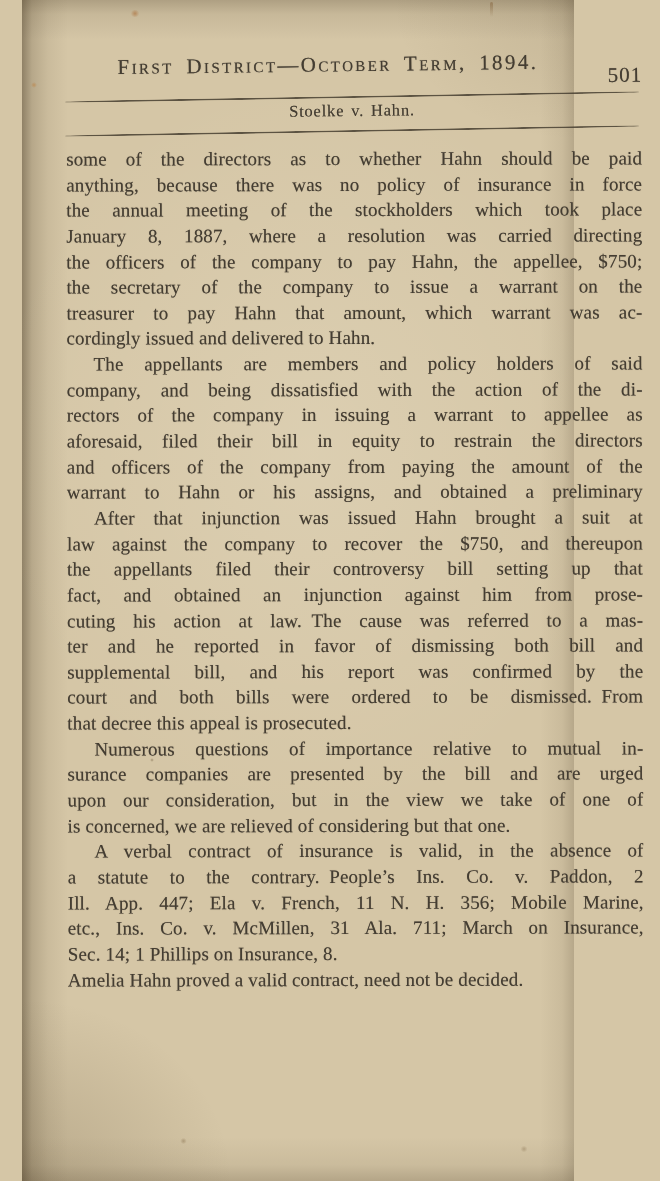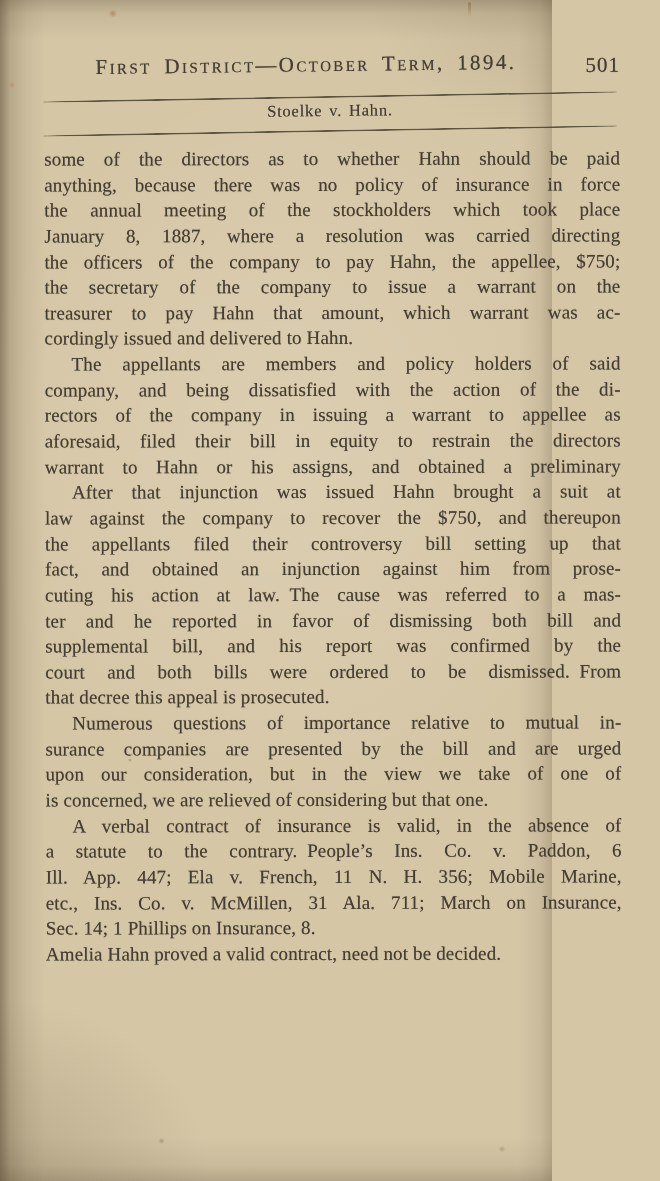--- a/index.html
+++ b/index.html
@@ -20,33 +20,34 @@
     color:var(--ink);
     background:
       radial-gradient(ellipse 420px 500px at 52% 38%, rgba(255,250,235,0.16), rgba(255,250,235,0) 75%),
       radial-gradient(ellipse 300px 260px at 0% 100%, rgba(84,68,42,0.22), rgba(84,68,42,0) 70%),
       radial-gradient(ellipse 260px 200px at 100% 0%, rgba(84,68,42,0.12), rgba(84,68,42,0) 70%),
       linear-gradient(90deg, rgba(74,60,38,0.50) 0px, rgba(74,60,38,0.22) 10px, rgba(74,60,38,0.08) 26px, rgba(74,60,38,0) 46px),
       linear-gradient(270deg, rgba(74,60,38,0.22) 0px, rgba(74,60,38,0.08) 12px, rgba(74,60,38,0) 34px),
       linear-gradient(180deg, rgba(74,60,38,0.28) 0px, rgba(74,60,38,0.10) 14px, rgba(74,60,38,0) 40px),
       linear-gradient(0deg, rgba(74,60,38,0.24) 0px, rgba(74,60,38,0.08) 16px, rgba(74,60,38,0) 44px),
       var(--paper);
+    margin-left: 22px;
   }
   .running-header{
     position:absolute;top:52px;left:60px;width:562px;height:30px;
     text-align:center;
     font-variant:small-caps;
     font-size:21px;letter-spacing:2.4px;word-spacing:5px;
     transform:rotate(-0.7deg);
     color:var(--ink);
     text-shadow:0 0 0.7px rgba(68,61,50,0.65);
     white-space:nowrap;
   }
   .folio{
-    position:absolute;right:2px;top:4px;
+    position:absolute;right:2px;top:14px;
     letter-spacing:1px;font-variant:normal;
   }
   .head-title{padding-right:70px;}
   .rule{
     position:absolute;left:42px;width:576px;height:0;
     border-top:2px solid var(--rule);
     border-radius:50% / 2px;
     opacity:0.85;
   }
   .rule-top{top:96px;transform:rotate(-1.0deg);}
@@ -105,20 +106,21 @@
         <div class="line">the officers of the company to pay Hahn, the appellee, $750;</div>
         <div class="line">the secretary of the company to issue a warrant on the</div>
         <div class="line">treasurer to pay Hahn that amount, which warrant was ac-</div>
         <div class="line last">cordingly issued and delivered to Hahn.</div>
       </div>
       <div class="paragraph">
         <div class="line indent">The appellants are members and policy holders of said</div>
         <div class="line">company, and being dissatisfied with the action of the di-</div>
         <div class="line">rectors of the company in issuing a warrant to appellee as</div>
         <div class="line">aforesaid, filed their bill in equity to restrain the directors</div>
+        <div class="line">and officers of the company from paying the amount of the</div>
         <div class="line">warrant to Hahn or his assigns, and obtained a preliminary</div>
       </div>
       <div class="paragraph">
         <div class="line indent">After that injunction was issued Hahn brought a suit at</div>
         <div class="line">law against the company to recover the $750, and thereupon</div>
         <div class="line">the appellants filed their controversy bill setting up that</div>
         <div class="line">fact, and obtained an injunction against him from prose-</div>
         <div class="line">cuting his action at law. The cause was referred to a mas-</div>
         <div class="line">ter and he reported in favor of dismissing both bill and</div>
         <div class="line">supplemental bill, and his report was confirmed by the</div>
@@ -126,21 +128,21 @@
         <div class="line last">that decree this appeal is prosecuted.</div>
       </div>
       <div class="paragraph">
         <div class="line indent">Numerous questions of importance relative to mutual in-</div>
         <div class="line">surance companies are presented by the bill and are urged</div>
         <div class="line">upon our consideration, but in the view we take of one of</div>
         <div class="line last">is concerned, we are relieved of considering but that one.</div>
       </div>
       <div class="paragraph">
         <div class="line indent">A verbal contract of insurance is valid, in the absence of</div>
-        <div class="line">a statute to the contrary. People’s Ins. Co. v. Paddon, 6</div>
+        <div class="line">a statute to the contrary. People’s Ins. Co. v. Paddon, 2</div>
         <div class="line">Ill. App. 447; Ela v. French, 11 N. H. 356; Mobile Marine,</div>
         <div class="line">etc., Ins. Co. v. McMillen, 31 Ala. 711; March on Insurance,</div>
         <div class="line last">Sec. 14; 1 Phillips on Insurance, 8.</div>
       </div>
       <div class="paragraph">
         <div class="line last">Amelia Hahn proved a valid contract, need not be decided.</div>
       </div>
     </div>
 
   <div class="spot spot-1"></div>

